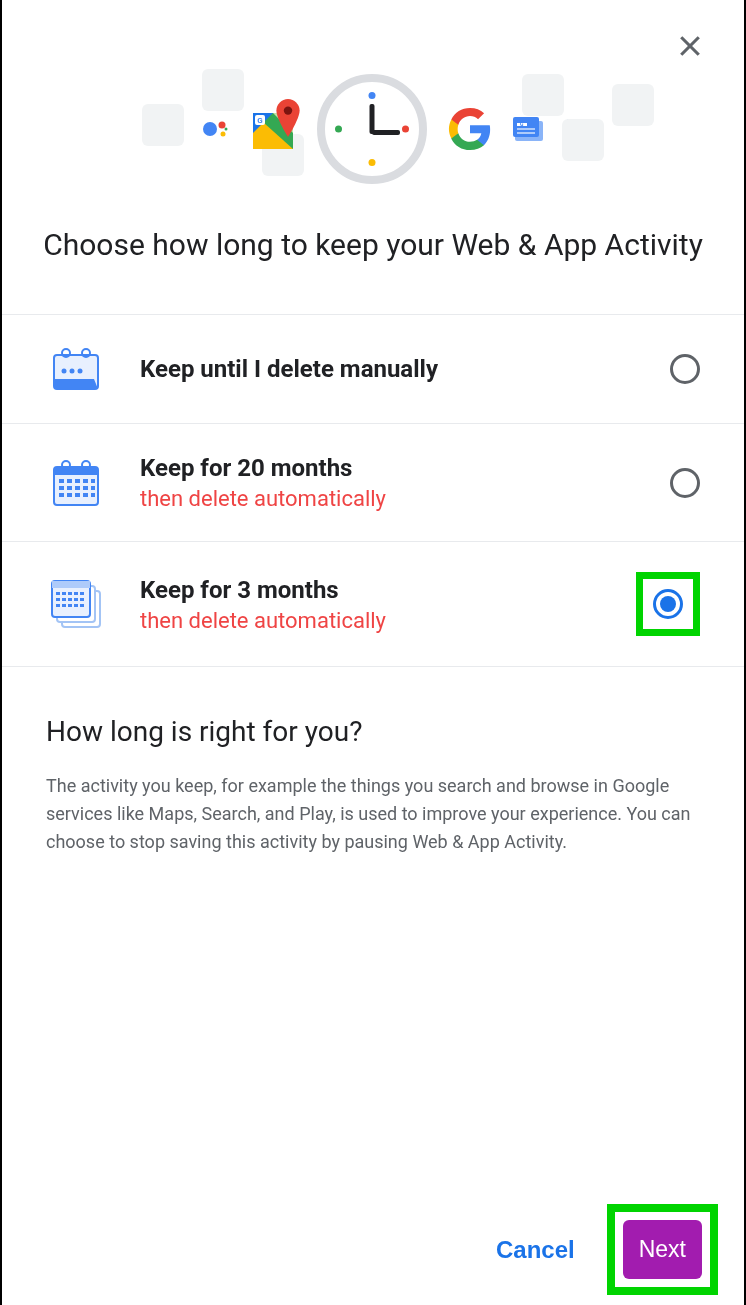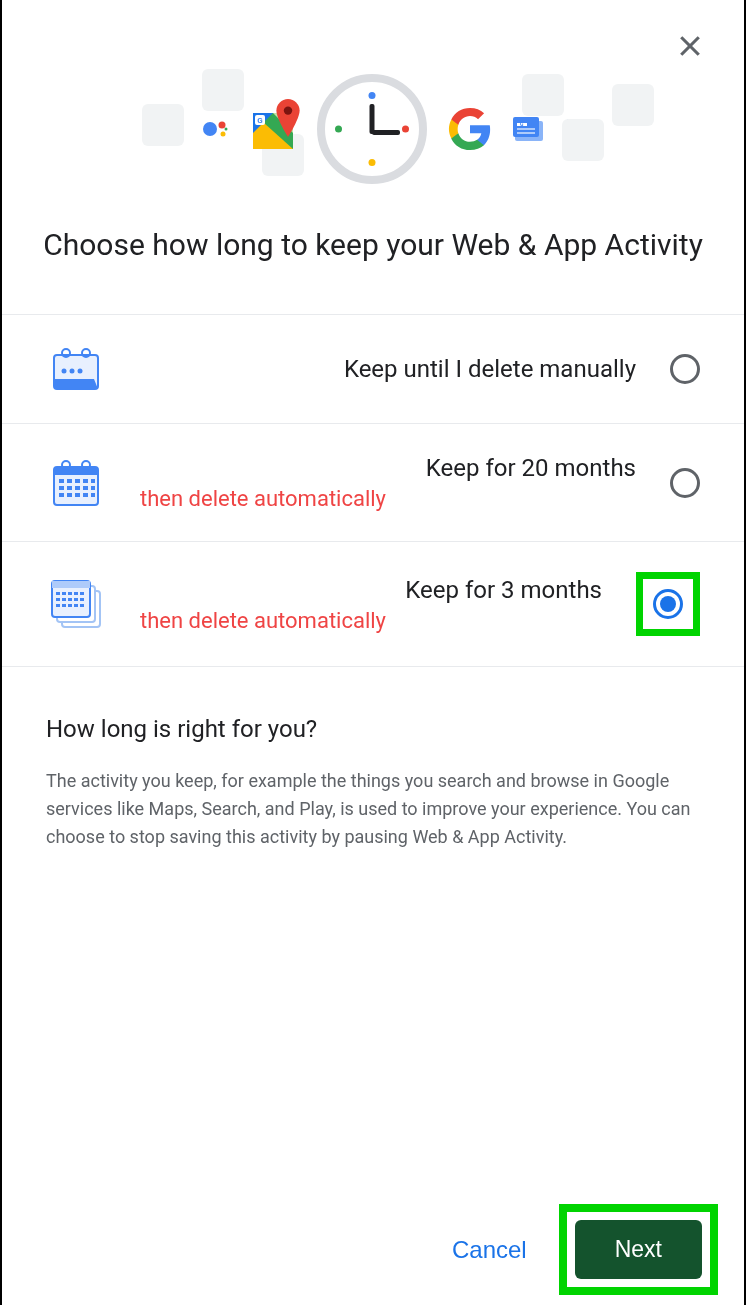--- a/index.html
+++ b/index.html
@@ -21,35 +21,35 @@
   .dot-red  { background:#ea4335; right:10px; top:50%; transform:translateY(-50%);}
   .dot-yellow{ background:#fbbc04; bottom:10px; left:50%; transform:translateX(-50%);}
   .dot-green{ background:#34a853; left:10px; top:50%; transform:translateY(-50%);}
 
   .title { font-size: 30px; font-weight: 400; text-align: center; line-height: 1.4; padding: 10px 40px 48px; color: #202124; }
 
   .options { border-top: 1px solid #e8eaed; }
   .option-row { display: flex; align-items: center; padding: 30px 44px; border-bottom: 1px solid #e8eaed; cursor: pointer; gap: 34px; }
   .option-icon { width: 60px; display: flex; justify-content: center; }
   .option-text { flex: 1; }
-  .option-title { font-size: 24px; font-weight: 400; color: #202124; text-align: right; }
+  .option-title { font-size: 24px; font-weight: 700; color: #202124; }
   .option-sub { font-size: 22px; color: #ef4444; margin-top: 4px; }
   .radio { width: 30px; height: 30px; border: 3px solid #5f6368; border-radius: 50%; }
   .radio.selected { border-color: #1a73e8; display:flex; align-items:center; justify-content:center; }
   .radio.selected::after { content:''; width:16px; height:16px; background:#1a73e8; border-radius:50%; }
 
   .highlight-green { border: 7px solid #00d400; padding: 10px; }
 
   .info-section { padding: 48px 44px 24px; }
-  .info-heading { font-size: 24px; font-weight: 400; color: #202124; margin-bottom: 24px; }
+  .info-heading { font-size: 28px; font-weight: 400; color: #202124; margin-bottom: 24px; }
   .info-body { font-size: 18px; color: #5f6368; line-height: 1.55; }
 
   .footer { position: absolute; bottom: 0; left: 0; right: 0; display: flex; justify-content: flex-end; align-items: center; padding: 0 28px 10px 0; gap: 24px; }
-  .btn-cancel { font-size: 24px; color: #1a73e8; font-weight: 400; background: none; border: none; cursor: pointer; padding: 12px 8px; }
-  .btn-next { font-size: 23px; color: #fff; background: #14532d; border: none; border-radius: 6px; padding: 16px 40px; font-weight: 500; cursor: pointer; }
+  .btn-cancel { font-size: 24px; color: #1a73e8; font-weight: 700; background: none; border: none; cursor: pointer; padding: 12px 8px; }
+  .btn-next { font-size: 23px; color: #fff; background: #a21caf; border: none; border-radius: 6px; padding: 16px 16px; font-weight: 500; cursor: pointer; }
   .next-highlight { border: 8px solid #00d400; padding: 8px; display: inline-block; }
 
   
   .tag-icon svg, .maps-icon svg, .assistant-icon svg, .g-icon svg, .news-icon svg, .lens-icon svg { display:block; }
 </style>
 </head>
 <body>
 
 <div class="container">
 

